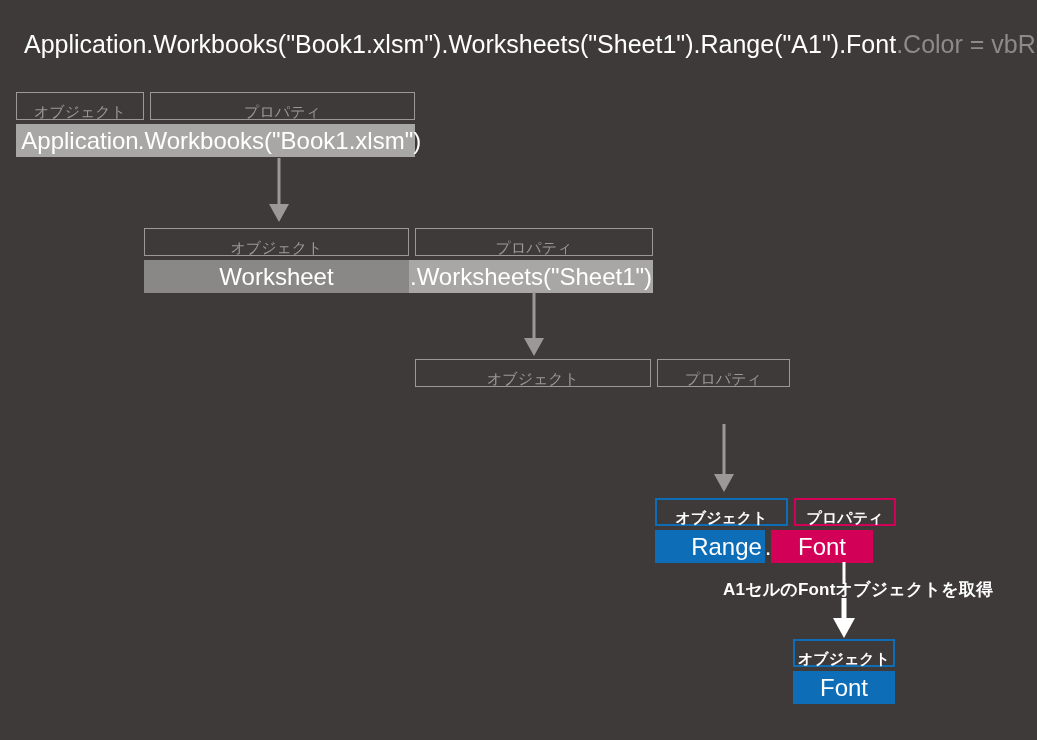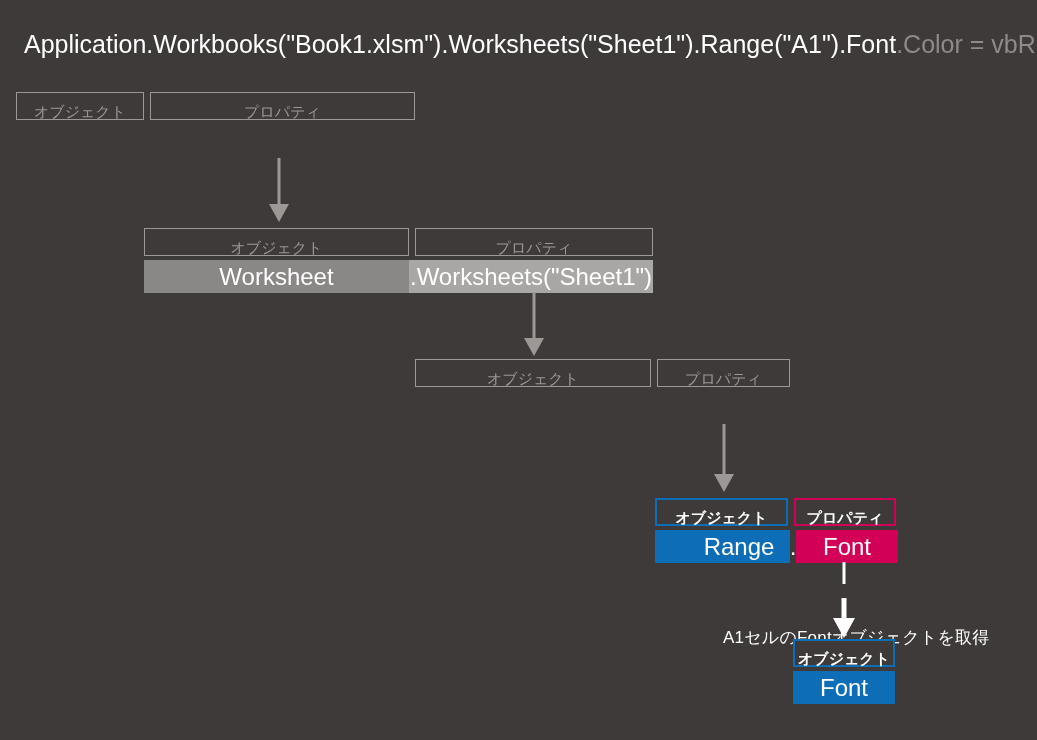--- a/index.html
+++ b/index.html
@@ -107,41 +107,44 @@
   
   .arrow {
     position: absolute;
   }
 
   
   .annotation {
     position: absolute;
     color: #ffffff;
     font-size: 17px;
-    font-weight: 400;
+    font-weight: 700;
     white-space: nowrap;
     letter-spacing: 0.2px;
-    margin-top: 48px;
   }
 </style>
 </head>
 <body>
 
 <div id="stage">
 
   <div class="code-line">
     <span>Application.Workbooks("Book1.xlsm").Worksheets("Sheet1").Range("A1").Font</span><span class="dim">.Color = vbRed</span>
   </div>
 
   <div class="group" style="left:16px; top:92px;">
     <div class="labels-row">
       <div class="label-cell" style="width:128px;">オブジェクト</div>
       <div class="gap-lbl"></div>
       <div class="label-cell" style="width:265px;">プロパティ</div>
     </div>
+    <div class="values-row" style="margin-top:4px;">
+      <div class="value-cell prop-gray" style="width:128px;">Application</div>
+      <div class="value-cell prop-gray" style="width:271px;">.Workbooks("Book1.xlsm")</div>
+    </div>
   </div>
 
   <svg class="arrow" style="left:265px; top:158px;" width="28" height="66" viewBox="0 0 28 66">
     <line x1="14" y1="0" x2="14" y2="48" stroke="#9b9896" stroke-width="3"></line>
     <polygon points="4,46 24,46 14,64" fill="#9b9896"></polygon>
   </svg>
 
   <div class="group" style="left:144px; top:228px;">
     <div class="labels-row">
       <div class="label-cell" style="width:265px;">オブジェクト</div>
@@ -172,21 +175,21 @@
     <polygon points="4,50 24,50 14,68" fill="#9b9896"></polygon>
   </svg>
 
   <div class="group" style="left:655px; top:498px;">
     <div class="labels-row">
       <div class="label-cell hl-blue" style="width:133px;">オブジェクト</div>
       <div class="gap-lbl"></div>
       <div class="label-cell hl-pink" style="width:102px;">プロパティ</div>
     </div>
     <div class="values-row" style="margin-top:4px;">
-      <div class="value-cell obj-blue" style="width:135px;padding-left:33px;">Range</div>
+      <div class="value-cell obj-blue" style="width:110px;padding-left:33px;">Range</div>
       <div class="dot-sep">.</div>
       <div class="value-cell prop-pink" style="width:102px;">Font</div>
     </div>
   </div>
 
   <div class="annotation" style="left:723px; top:578px;">A1セルのFontオブジェクトを取得</div>
 
   <svg class="arrow" style="left:830px; top:562px;" width="28" height="78" viewBox="0 0 28 78">
     <line x1="14" y1="0" x2="14" y2="22" stroke="#ffffff" stroke-width="3"></line>
     <line x1="14" y1="36" x2="14" y2="60" stroke="#ffffff" stroke-width="5"></line>

